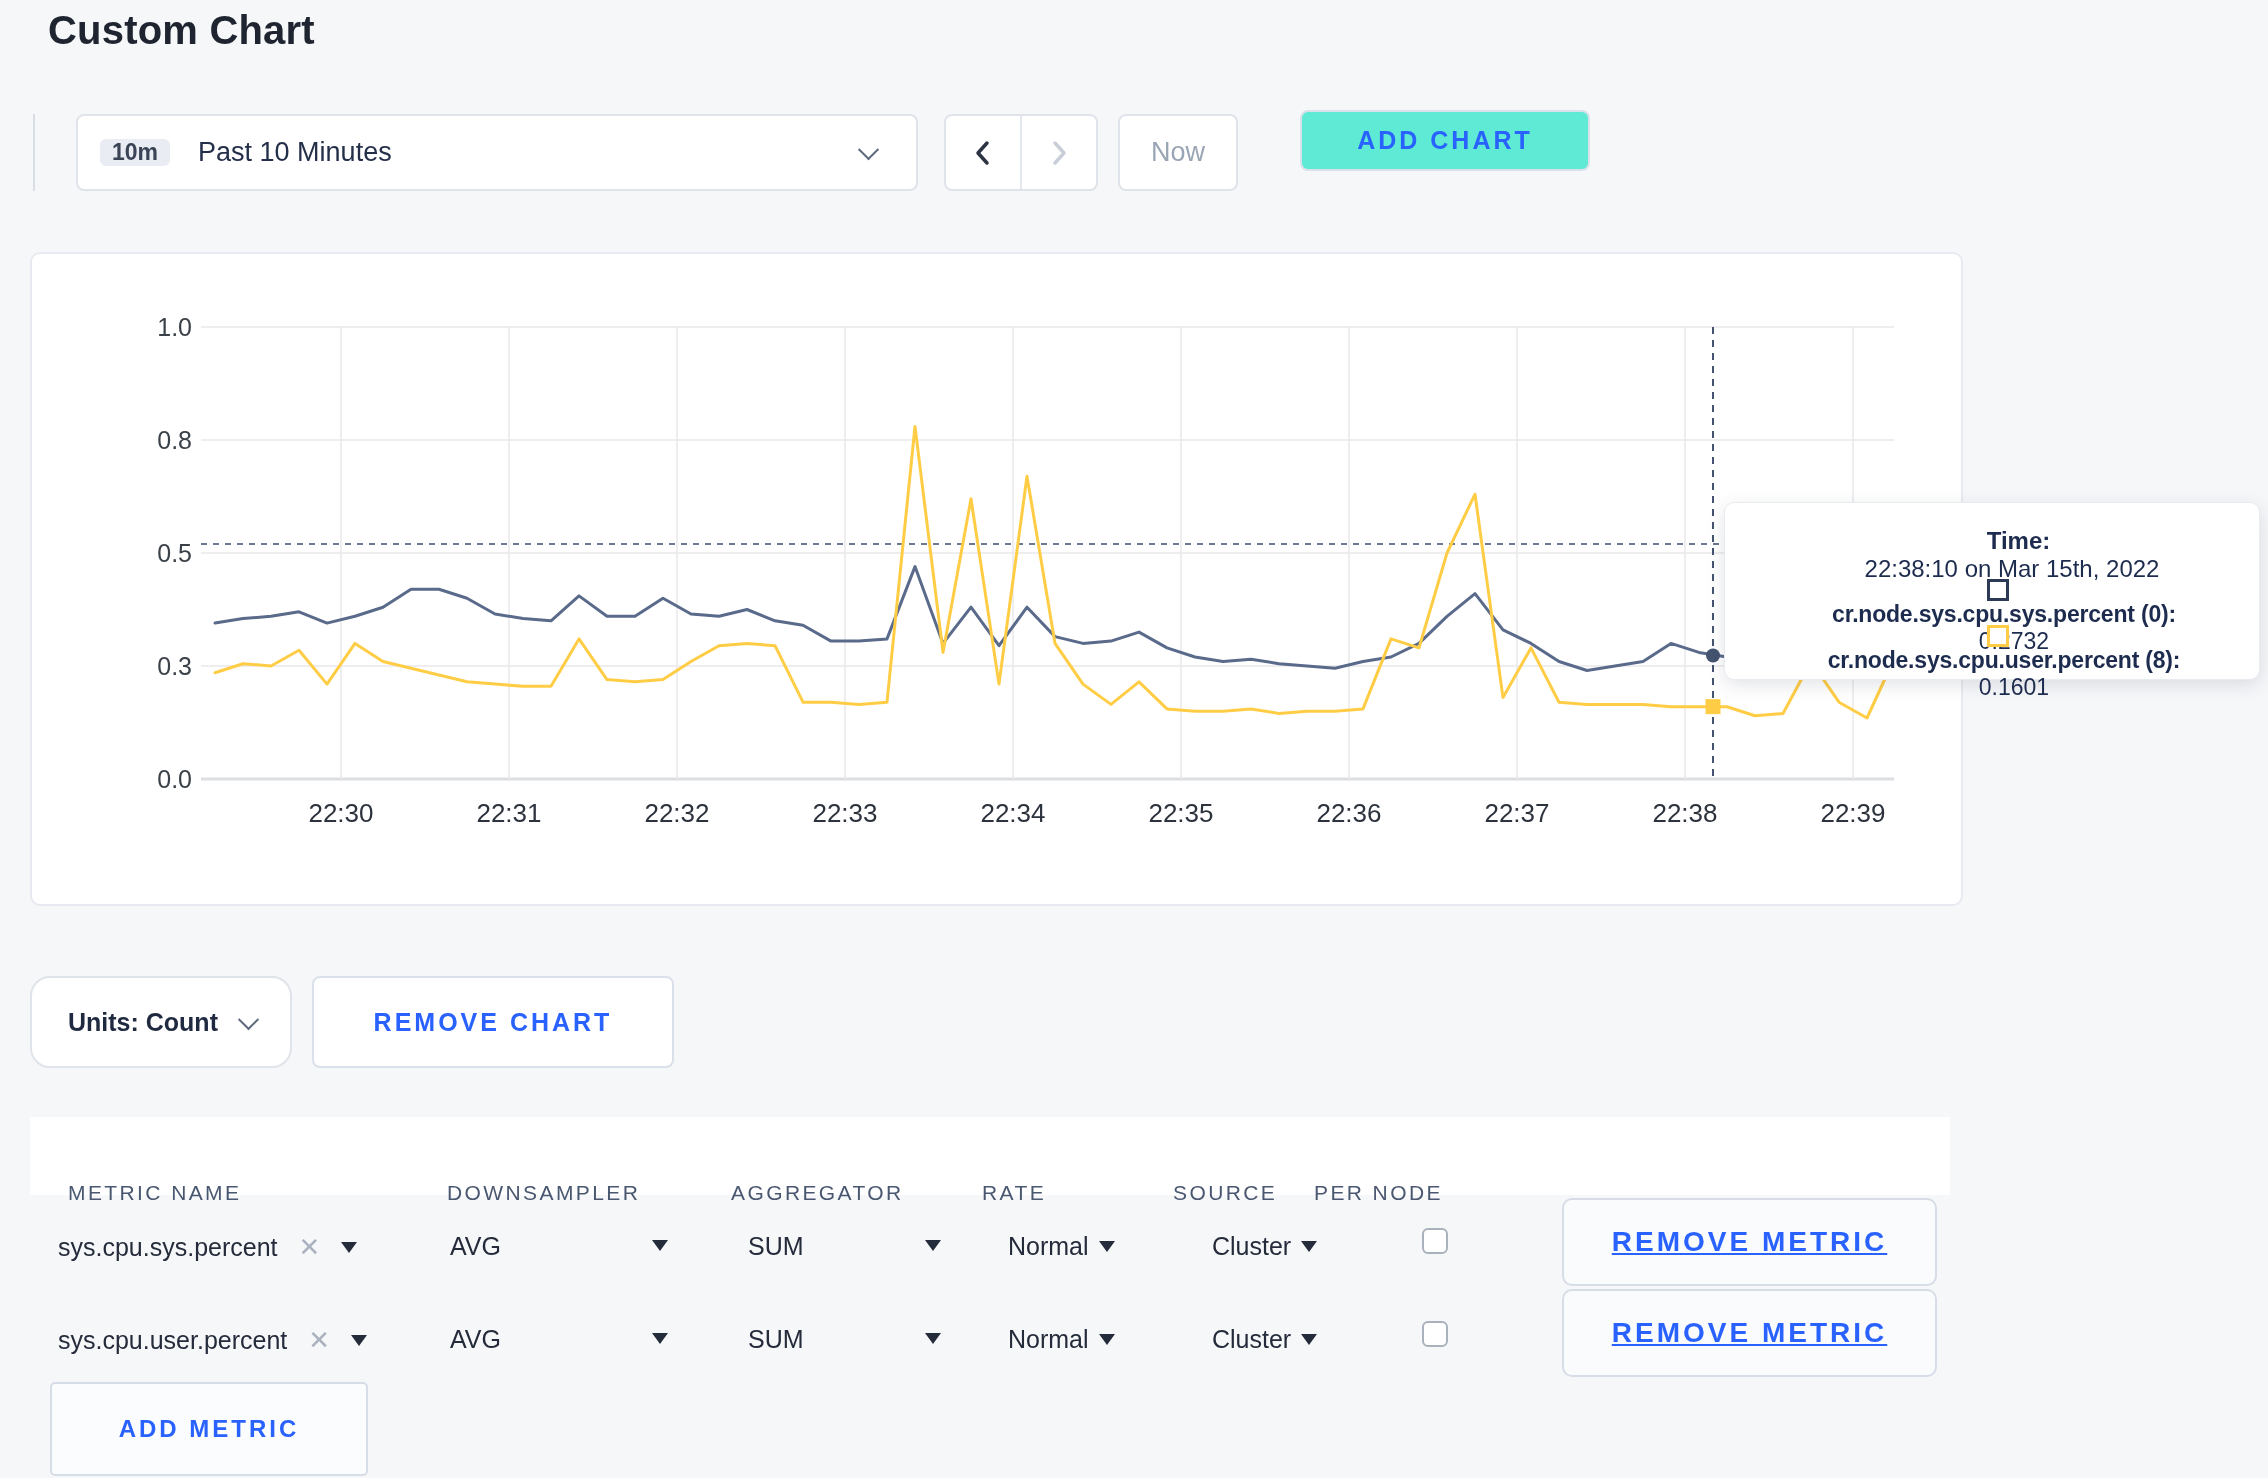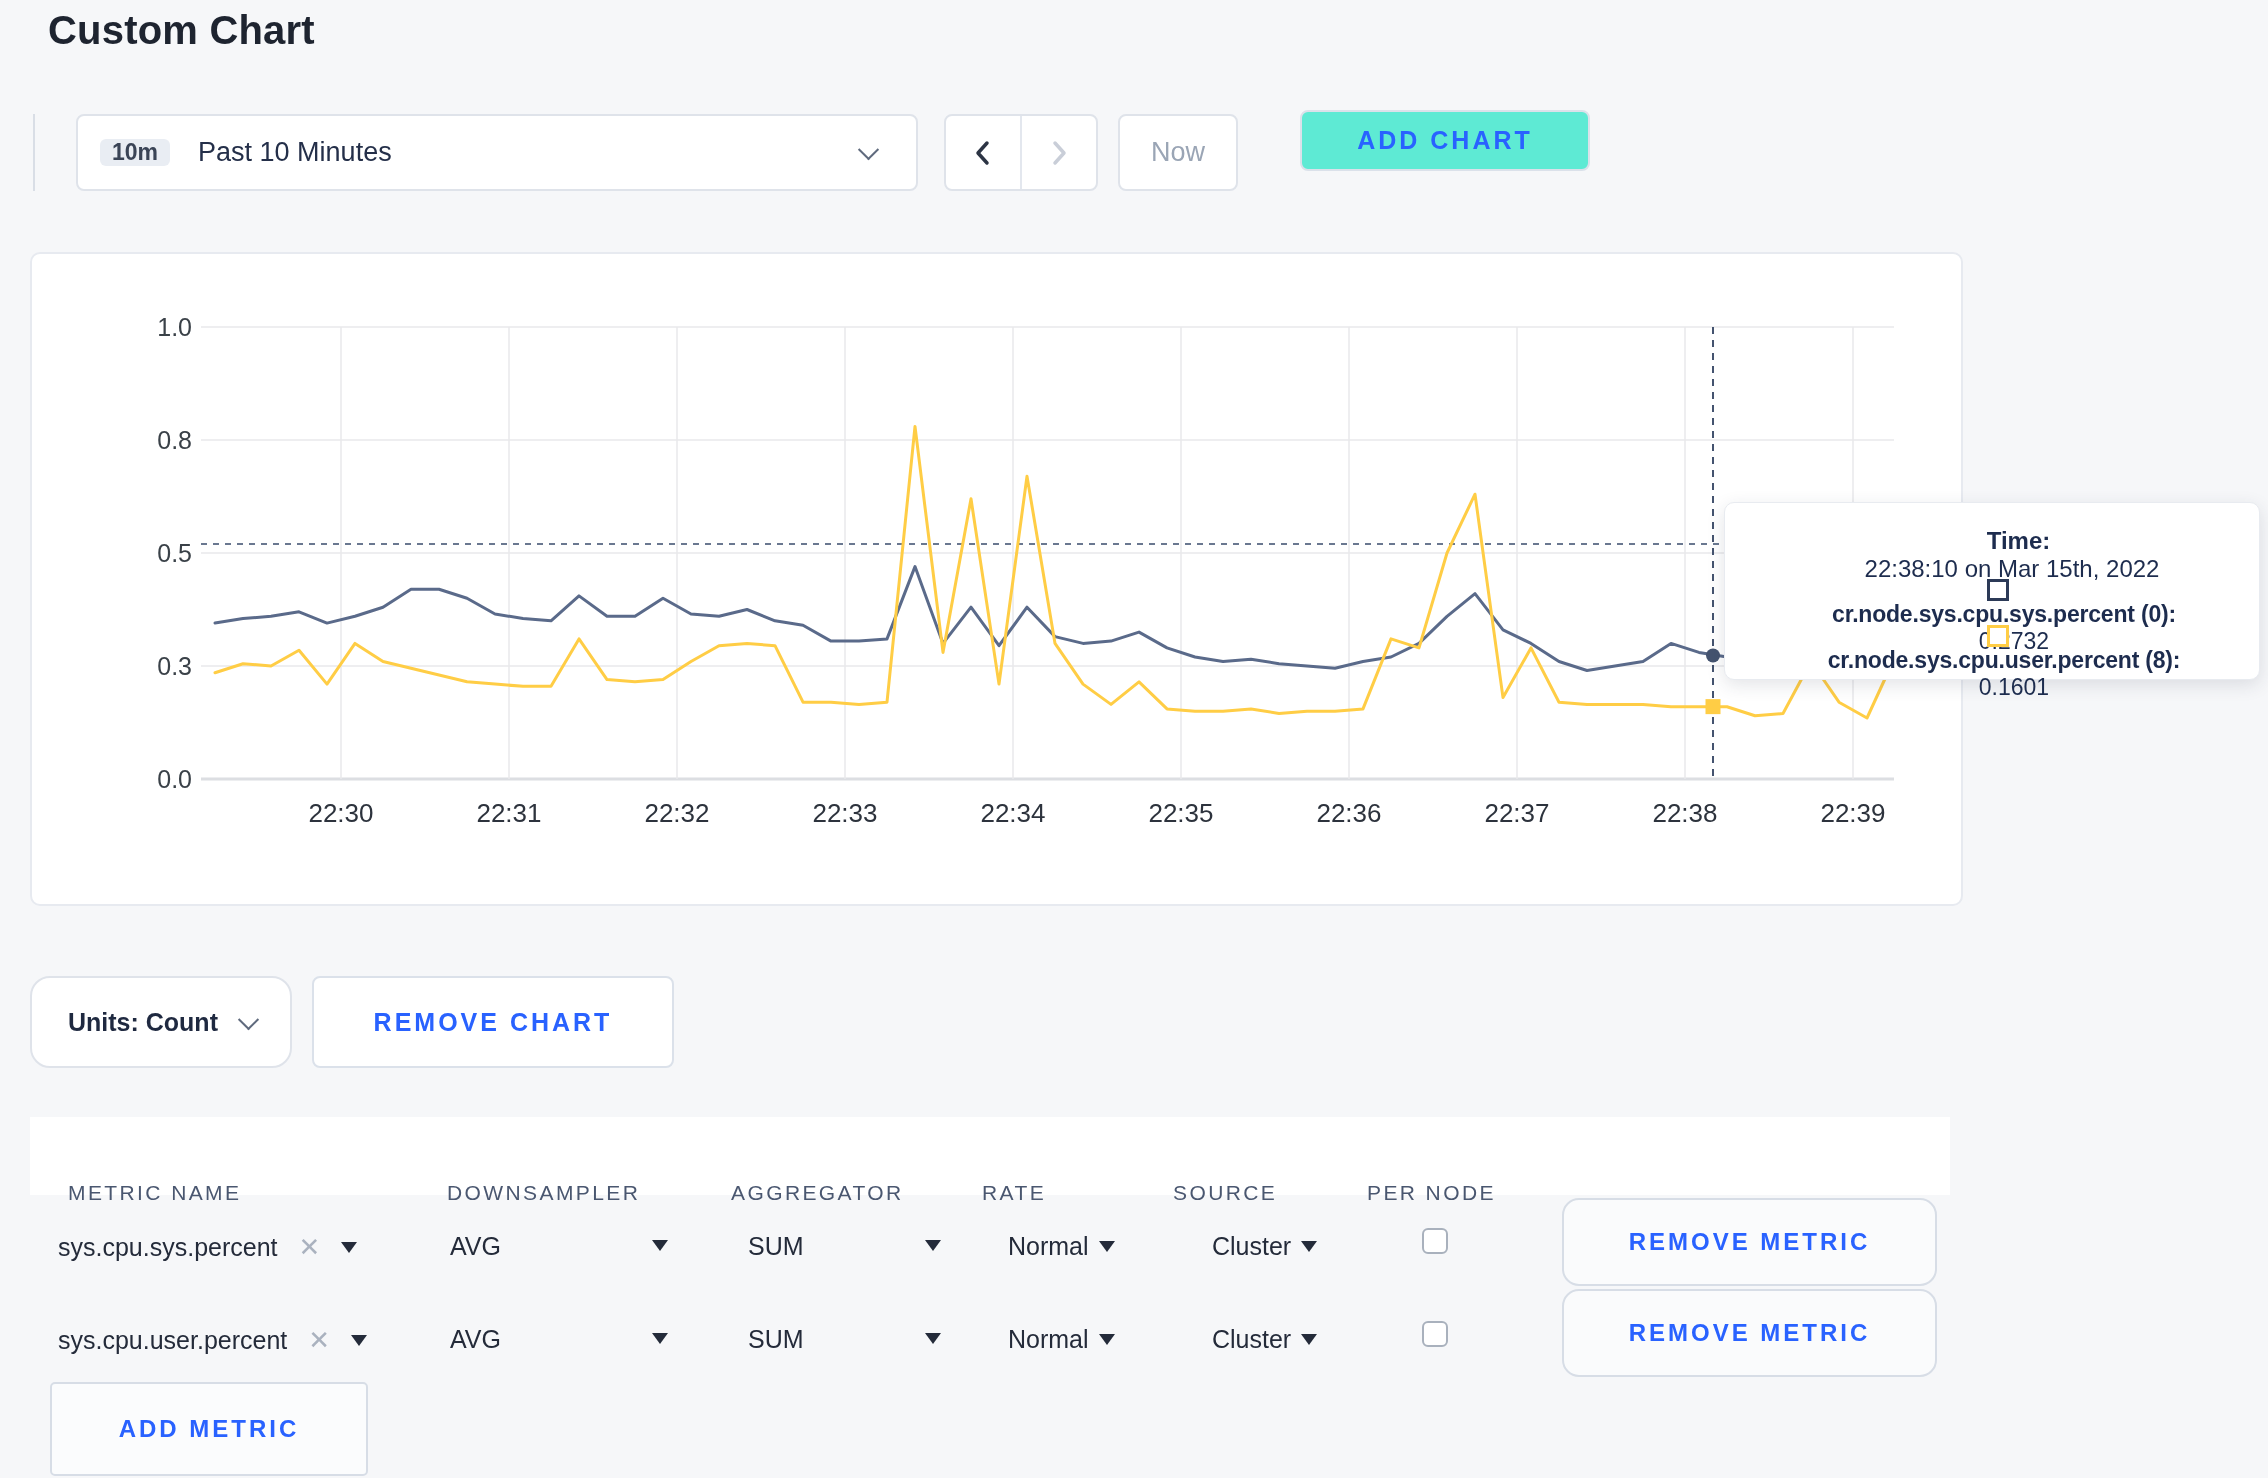--- a/index.html
+++ b/index.html
@@ -32,21 +32,21 @@
   .remove-chart{left:312px;top:976px;width:362px;height:92px;background:#fff;border:2px solid #dbe1ea;border-radius:8px;box-sizing:border-box;display:flex;align-items:center;justify-content:center;font-size:25px;font-weight:700;color:#2962ff;letter-spacing:3px;}
   .thead{left:30px;top:1117px;width:1920px;height:78px;background:#fff;}
   .th{position:absolute;top:50%;transform:translateY(-50%);font-size:21px;letter-spacing:2.4px;color:#4a5770;font-weight:400;margin-top:37px;}
   .row-text{font-size:25px;color:#242b3a;}
   .x-icon{font-size:26px;color:#aab2bf;}
   .tri{width:0;height:0;border-left:8px solid transparent;border-right:8px solid transparent;border-top:11px solid #242b3a;display:inline-block;}
   .tri-inline{margin-left:10px;margin-bottom:1px;}
   .metric-name-cell{display:flex;align-items:center;gap:21px;}
   .rate-cell{display:inline-flex;align-items:center;}
   .checkbox{width:26px;height:26px;background:#fff;border:2px solid #a9b1bd;border-radius:6px;box-sizing:border-box;}
-  .remove-metric{width:375px;height:88px;background:#fafbfc;border:2px solid #d7dde6;border-radius:17px;box-sizing:border-box;display:flex;align-items:center;justify-content:center;font-size:24px;font-weight:700;color:#2962ff;letter-spacing:3px;}
+  .remove-metric{width:375px;height:88px;background:#fafbfc;border:2px solid #d7dde6;border-radius:10px;box-sizing:border-box;display:flex;align-items:center;justify-content:center;font-size:28px;font-weight:700;color:#2962ff;letter-spacing:3px;text-decoration:underline;}
   .add-metric{left:50px;top:1382px;width:318px;height:94px;background:#fbfcfd;border:2px solid #d7dde6;border-radius:5px;box-sizing:border-box;display:flex;align-items:center;justify-content:center;font-size:24px;font-weight:700;color:#2962ff;letter-spacing:3px;}
 </style>
 </head>
 <body>
 
 <div class="abs page-title">Custom Chart</div>
 <div class="abs tb-rule"></div>
 
 <div class="abs time-select">
   <span class="time-badge">10m</span>
@@ -133,21 +133,21 @@
   <span class="chev units-chev"></span>
 </div>
 <div class="abs remove-chart">REMOVE CHART</div>
 
 <div class="abs thead">
   <span class="th" style="left:38px">METRIC NAME</span>
   <span class="th" style="left:417px">DOWNSAMPLER</span>
   <span class="th" style="left:701px">AGGREGATOR</span>
   <span class="th" style="left:952px">RATE</span>
   <span class="th" style="left:1143px">SOURCE</span>
-  <span class="th" style="left:1337px">PER NODE</span>
+  <span class="th" style="left:1284px">PER NODE</span>
 </div>
 
 <div class="abs metric-name-cell" style="left:58px;top:1232px;">
   <span class="row-text">sys.cpu.sys.percent</span>
   <span class="x-icon">✕</span>
   <span class="tri"></span>
 </div>
 <span class="abs row-text" style="left:450px;top:1232px;">AVG</span>
 <span class="abs tri" style="left:652px;top:1240px;"></span>
 <span class="abs row-text" style="left:748px;top:1232px;">SUM</span>

